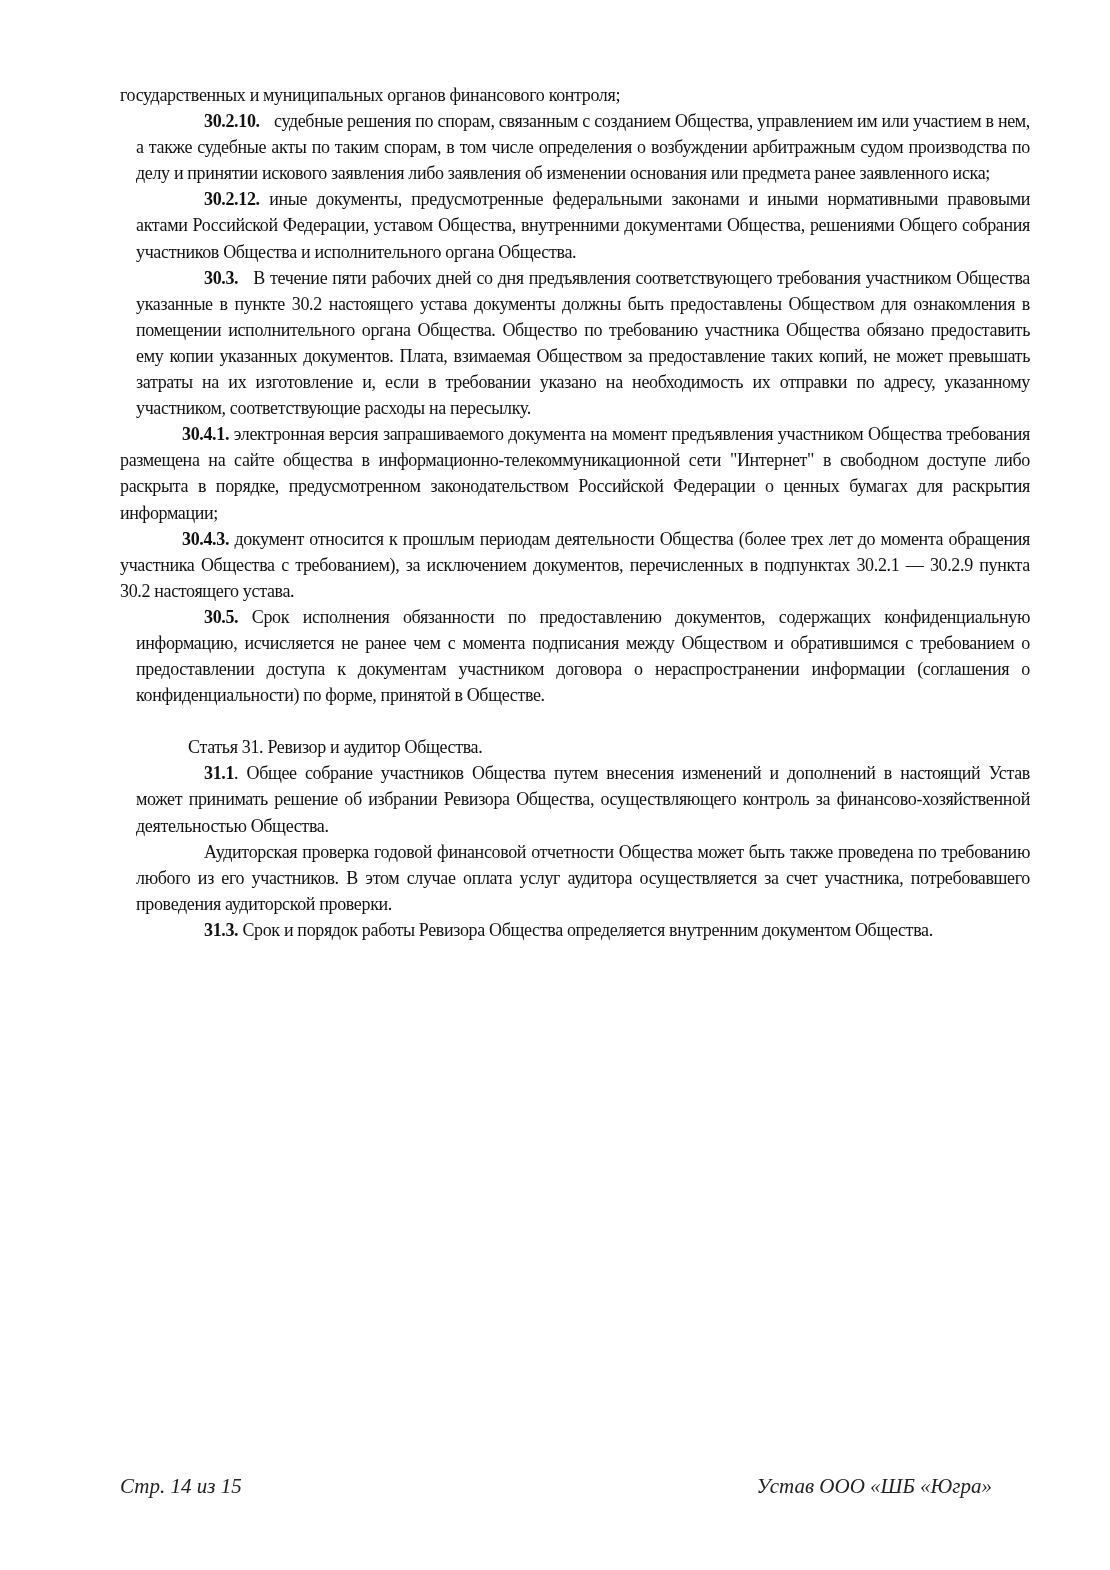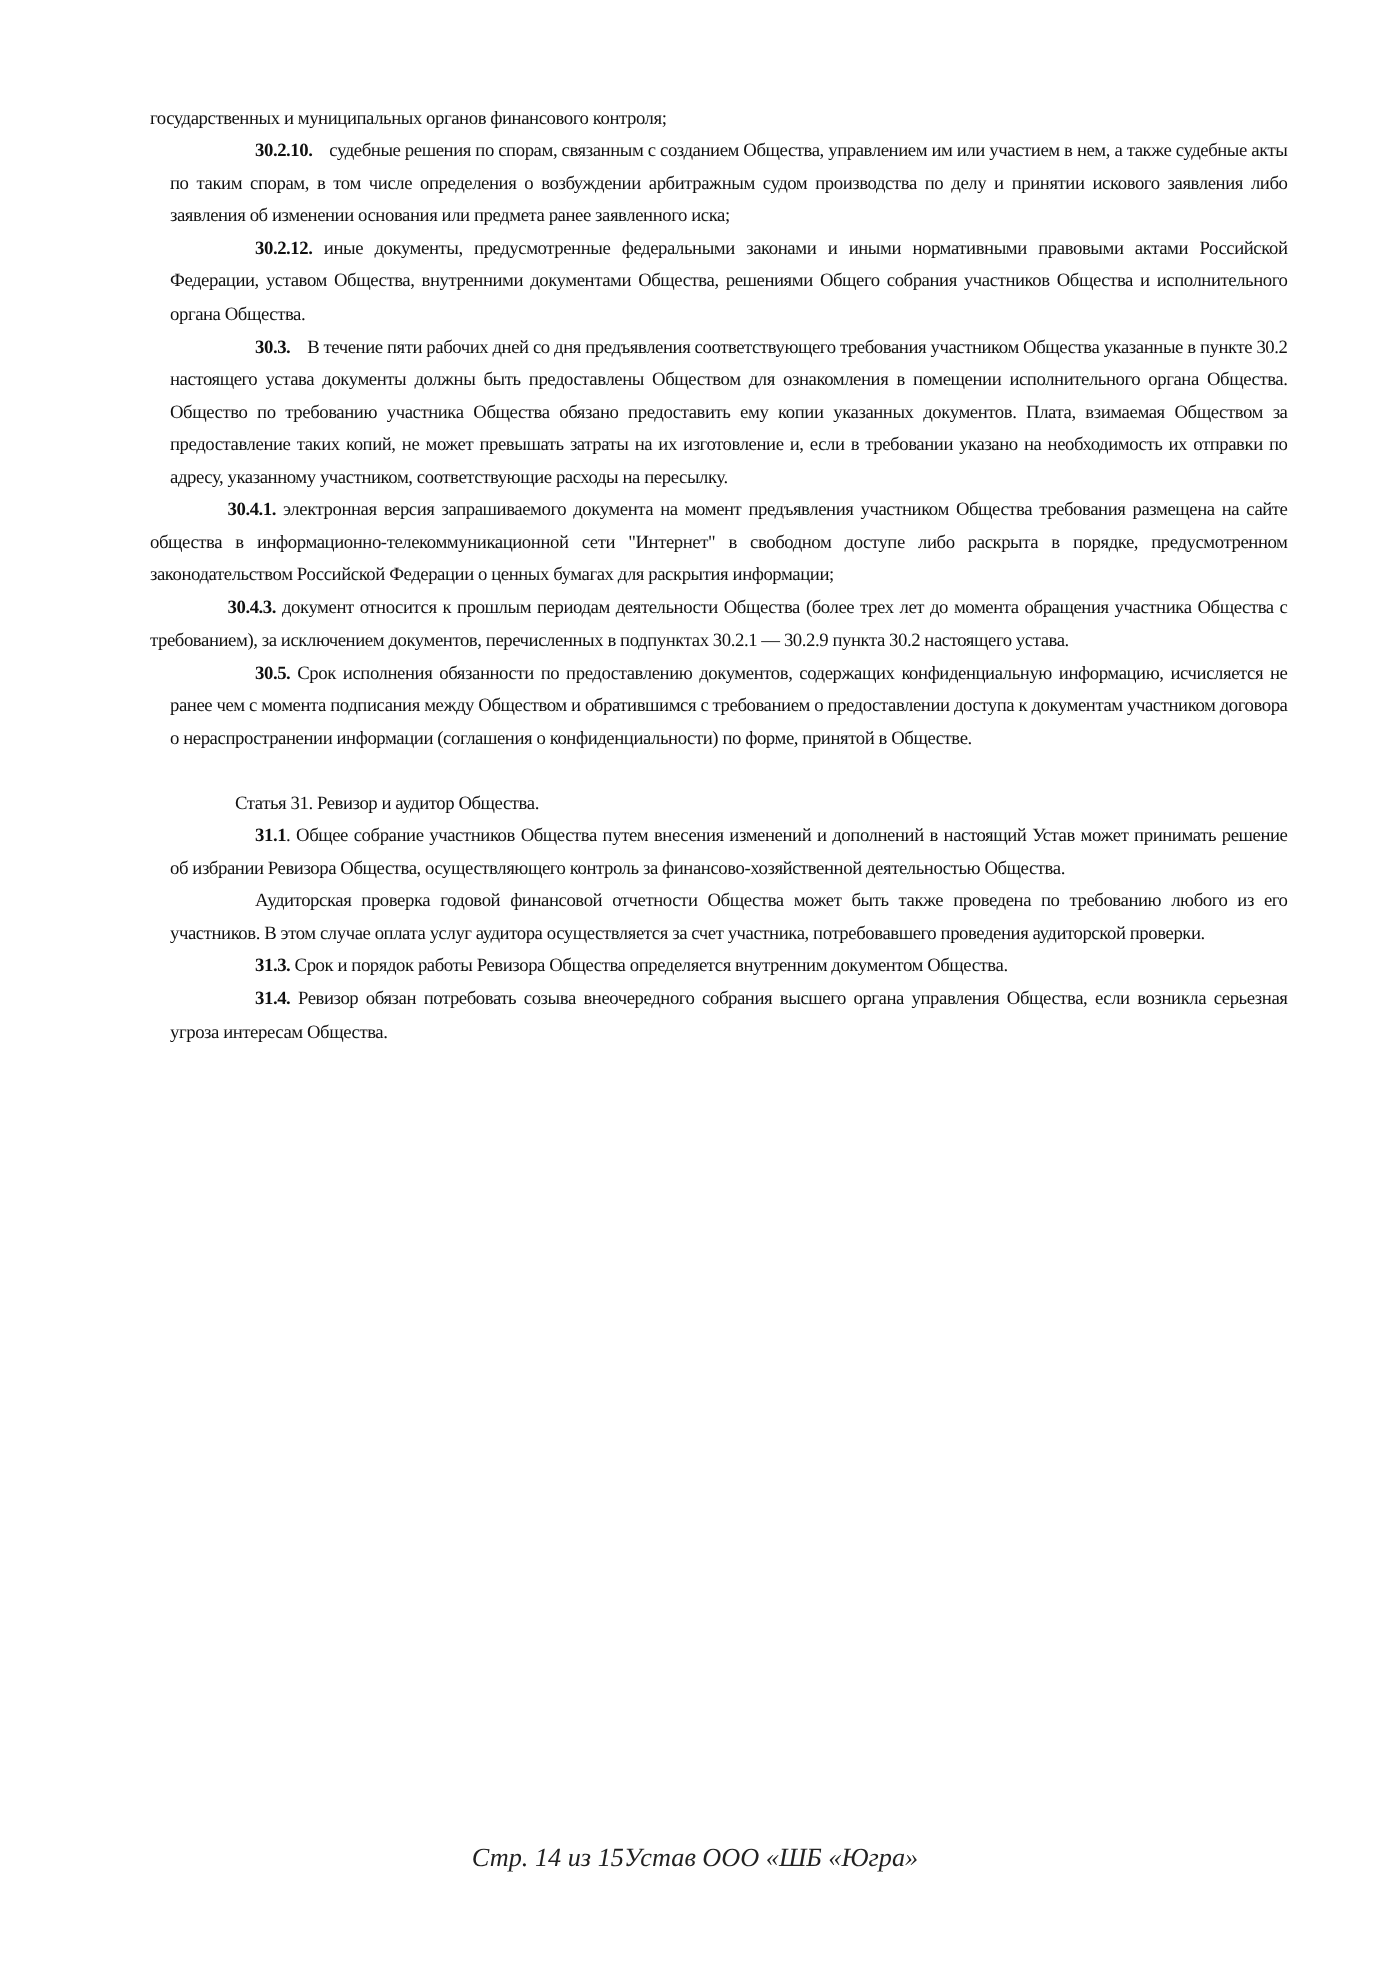--- a/index.html
+++ b/index.html
@@ -1,32 +1,32 @@
 <!DOCTYPE html>
 <html><head>
 <meta charset="utf-8">
 <style>
   html, body { margin: 0; padding: 0; background: #ffffff; }
   body { width: 1110px; height: 1570px; position: relative; overflow: hidden; }
   .page {
     position: absolute; left: 120px; top: 82px; width: 910px;
     font-family: "Liberation Serif", serif;
-    font-size: 15px; line-height: 26.1px; color: #111;
+    font-size: 18px; line-height: 26.1px; color: #111;
     letter-spacing: -0.35px;
   }
   .p { text-align: justify; margin: 0; }
   .ind { text-indent: 68px; margin-left: 16px; }
   .ind2 { text-indent: 62px; }
   .num { font-weight: bold; }
   .sp { display: inline-block; width: 10px; }
   .heading { font-weight: normal; margin: 26px 0 0 0; text-indent: 68px; }
   .footer {
     position: absolute; top: 1474px; left: 120px; width: 872px;
     font-family: "Liberation Serif", serif; font-style: italic;
-    font-size: 21px; color: #222; display: flex; justify-content: center;
+    font-size: 21px; color: #222; display: flex; justify-content: space-between;
   }
 </style>
 </head>
 <body>
 
 <div class="page">
   <p class="p"><span>государственных и муниципальных органов финансового контроля;</span></p>
 
   <p class="p ind"><span class="num">30.2.10.</span><span class="sp"></span> <span>судебные решения по спорам, связанным с созданием Общества, управлением им или участием в нем, а также судебные акты по таким спорам, в том числе определения о возбуждении арбитражным судом производства по делу и принятии искового заявления либо заявления об изменении основания или предмета ранее заявленного иска;</span></p>
 
@@ -46,19 +46,18 @@
   <p class="p heading">Статья 31. Ревизор и аудитор Общества.</p>
 
   <p class="p ind"><span class="num">31.1</span><span>. Общее собрание участников Общества путем внесения изменений и дополнений в настоящий Устав может принимать решение об избрании Ревизора Общества, осуществляющего контроль за финансово-хозяйственной деятельностью Общества.</span></p>
 
 
 
   <p class="p ind"><span>Аудиторская проверка годовой финансовой отчетности Общества может быть также проведена по требованию любого из его участников. В этом случае оплата услуг аудитора осуществляется за счет участника, потребовавшего проведения аудиторской проверки.</span></p>
 
   <p class="p ind"><span class="num">31.3.</span><span> Срок и порядок работы Ревизора Общества определяется внутренним документом Общества.</span></p>
 
-  <p class="p ind"><span class="num">31.4.</span><span> Ревизор обязан потребовать созыва внеочередного собрания высшего органа управления Общества, если возникла серьезная угроза интересам Общества.</span></p>
 </div>
 
 <div class="footer">
   <span>Стр. 14 из 15</span>
   <span>Устав ООО «ШБ «Югра»</span>
 </div>
 
 </body></html>

